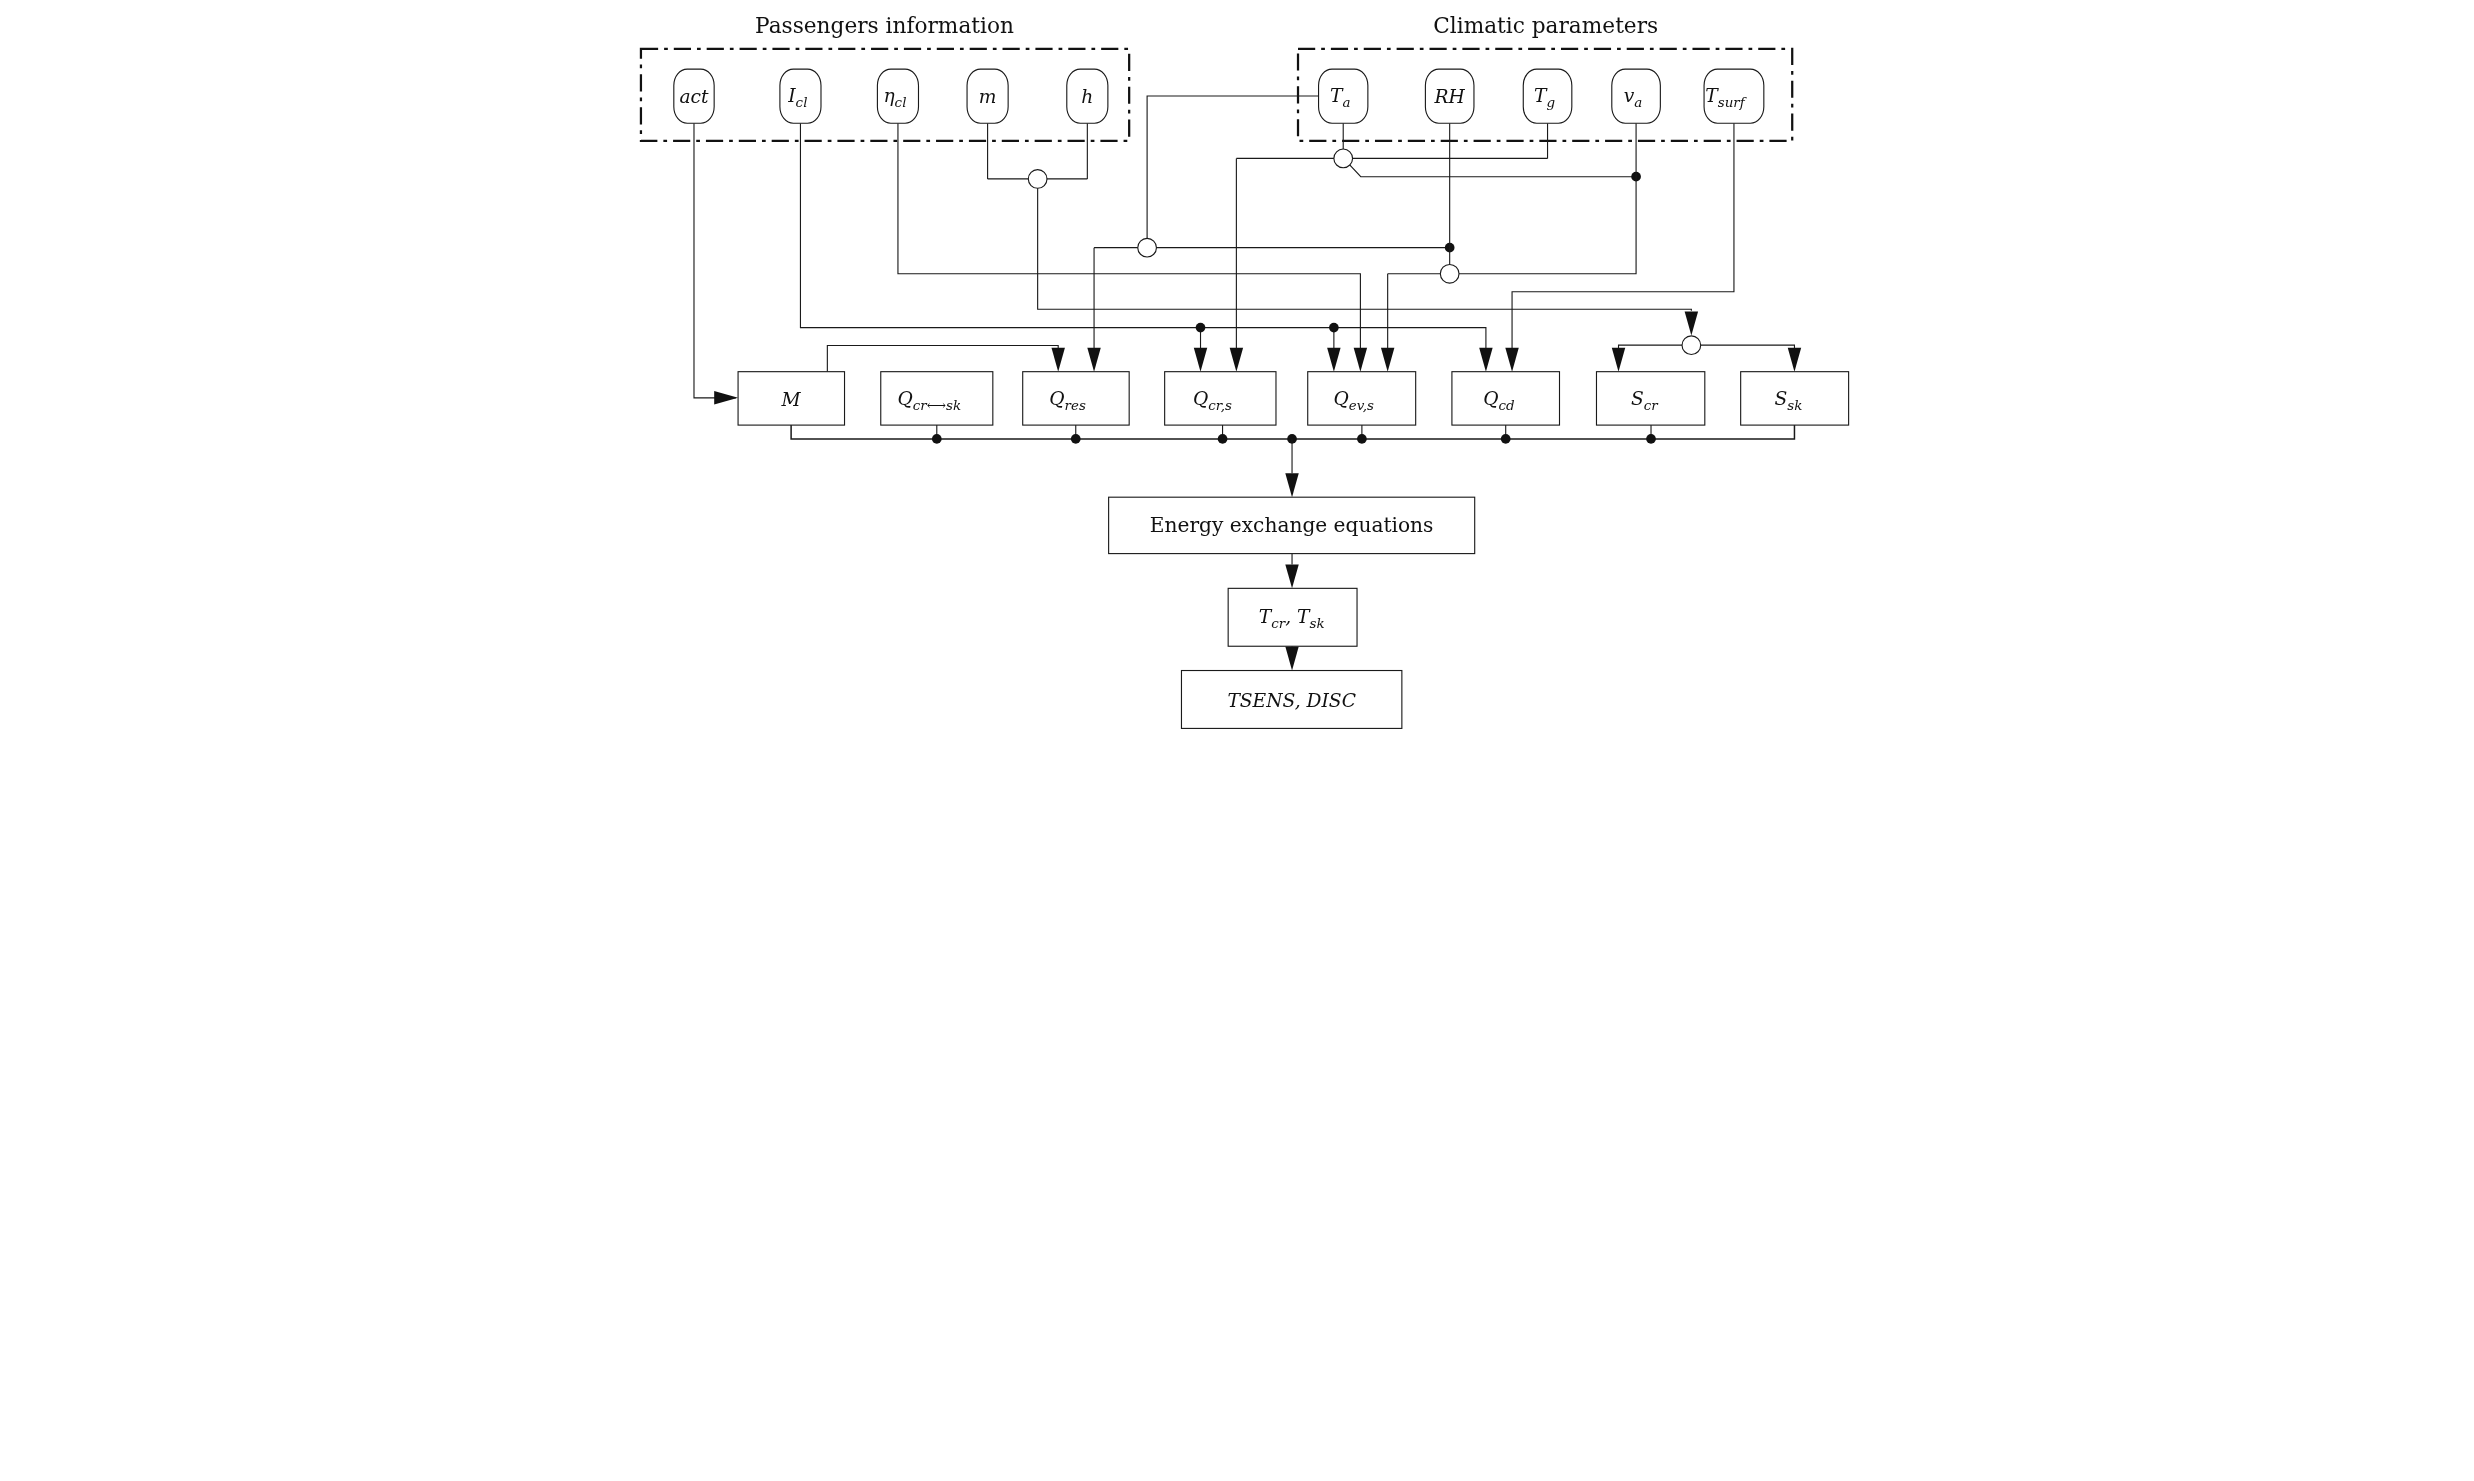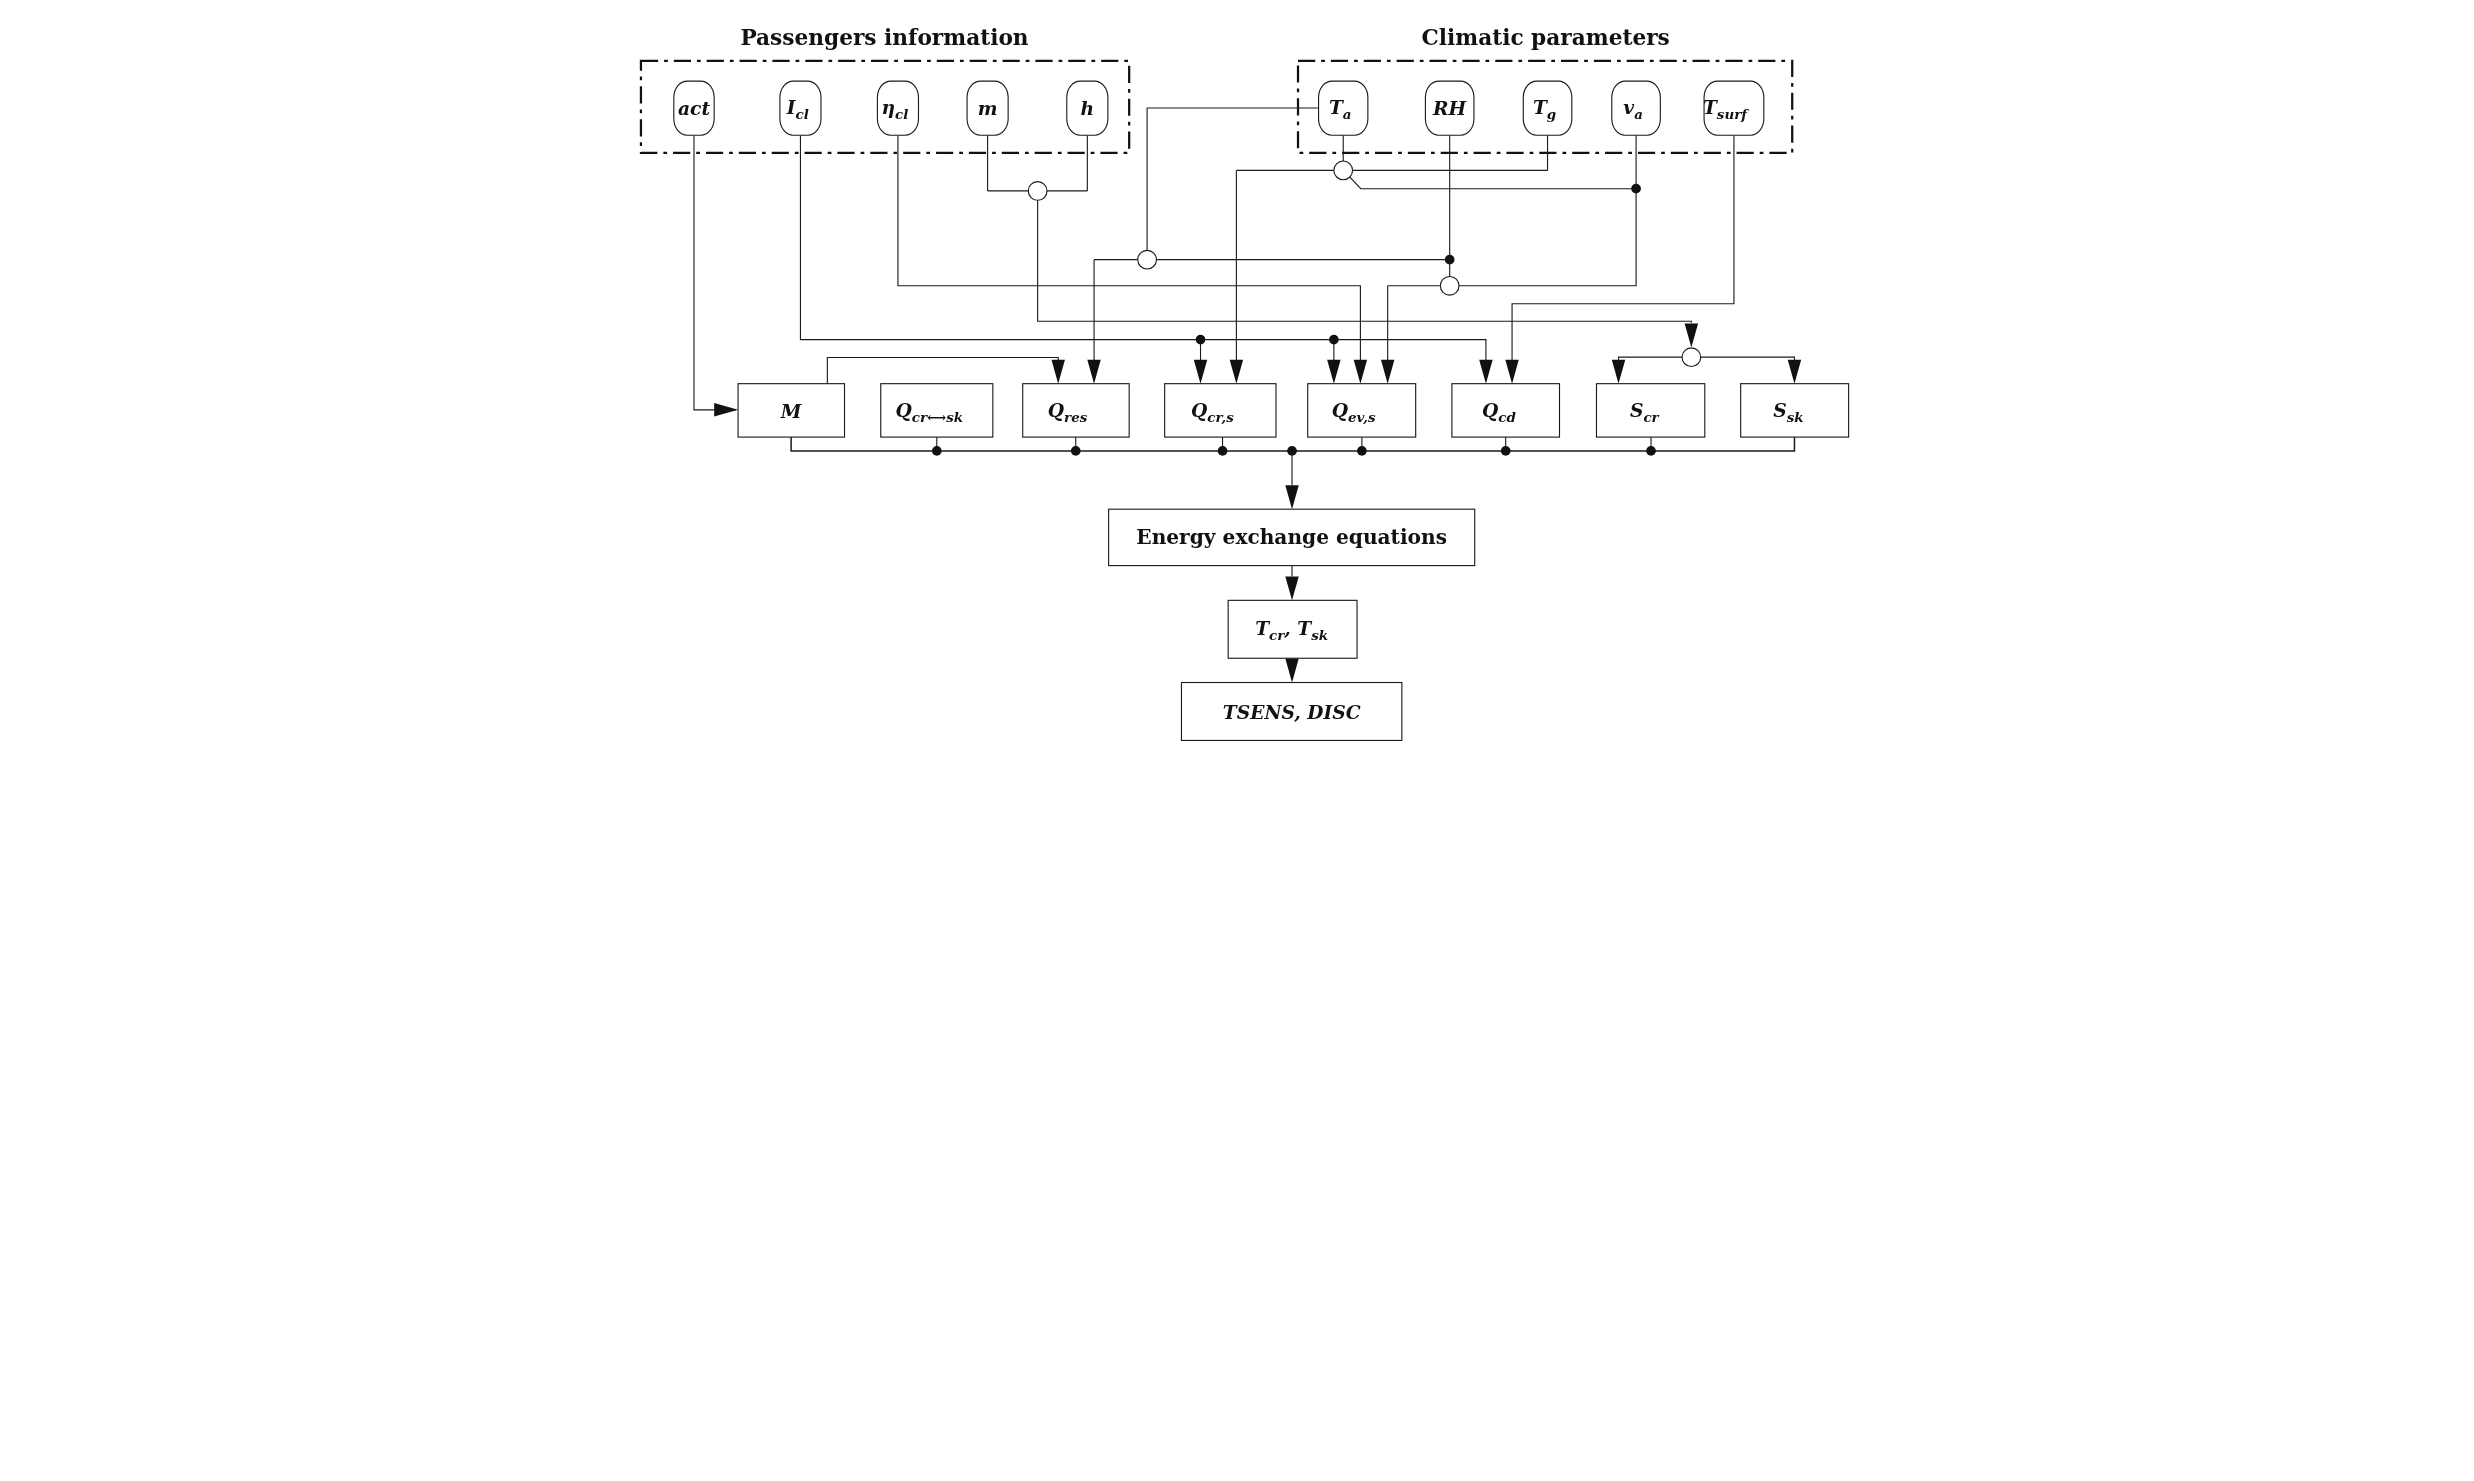--- a/index.html
+++ b/index.html
@@ -1,16 +1,16 @@
 <!DOCTYPE html>
 <html style="font-size:12px"><head>
 <meta charset="utf-8">
 <style>
   html,body{margin:0;padding:0;background:#ffffff;}
-  .page{width:1237px;margin:12px auto;font-weight:bold;}
+  .page{width:1237px;margin:0 auto;}
   svg{display:block;background:#ffffff;font-family:"DejaVu Serif","DejaVu Sans",serif;}
   .wire{fill:none;stroke:#1a1a1a;stroke-width:3;}
   .busw{fill:none;stroke:#1a1a1a;stroke-width:4;}
   .box{fill:#ffffff;stroke:#1a1a1a;stroke-width:3;}
   .stad{fill:#ffffff;stroke:#1a1a1a;stroke-width:3;}
   .dashbox{fill:none;stroke:#111111;stroke-width:6;stroke-dasharray:46 16 10 16;}
   .jcirc{fill:#ffffff;stroke:#1a1a1a;stroke-width:3;}
   .jdot{fill:#111111;stroke:none;}
   .ah{fill:#111111;stroke:none;}
   .ttl{font-size:58px;fill:#111111;}

